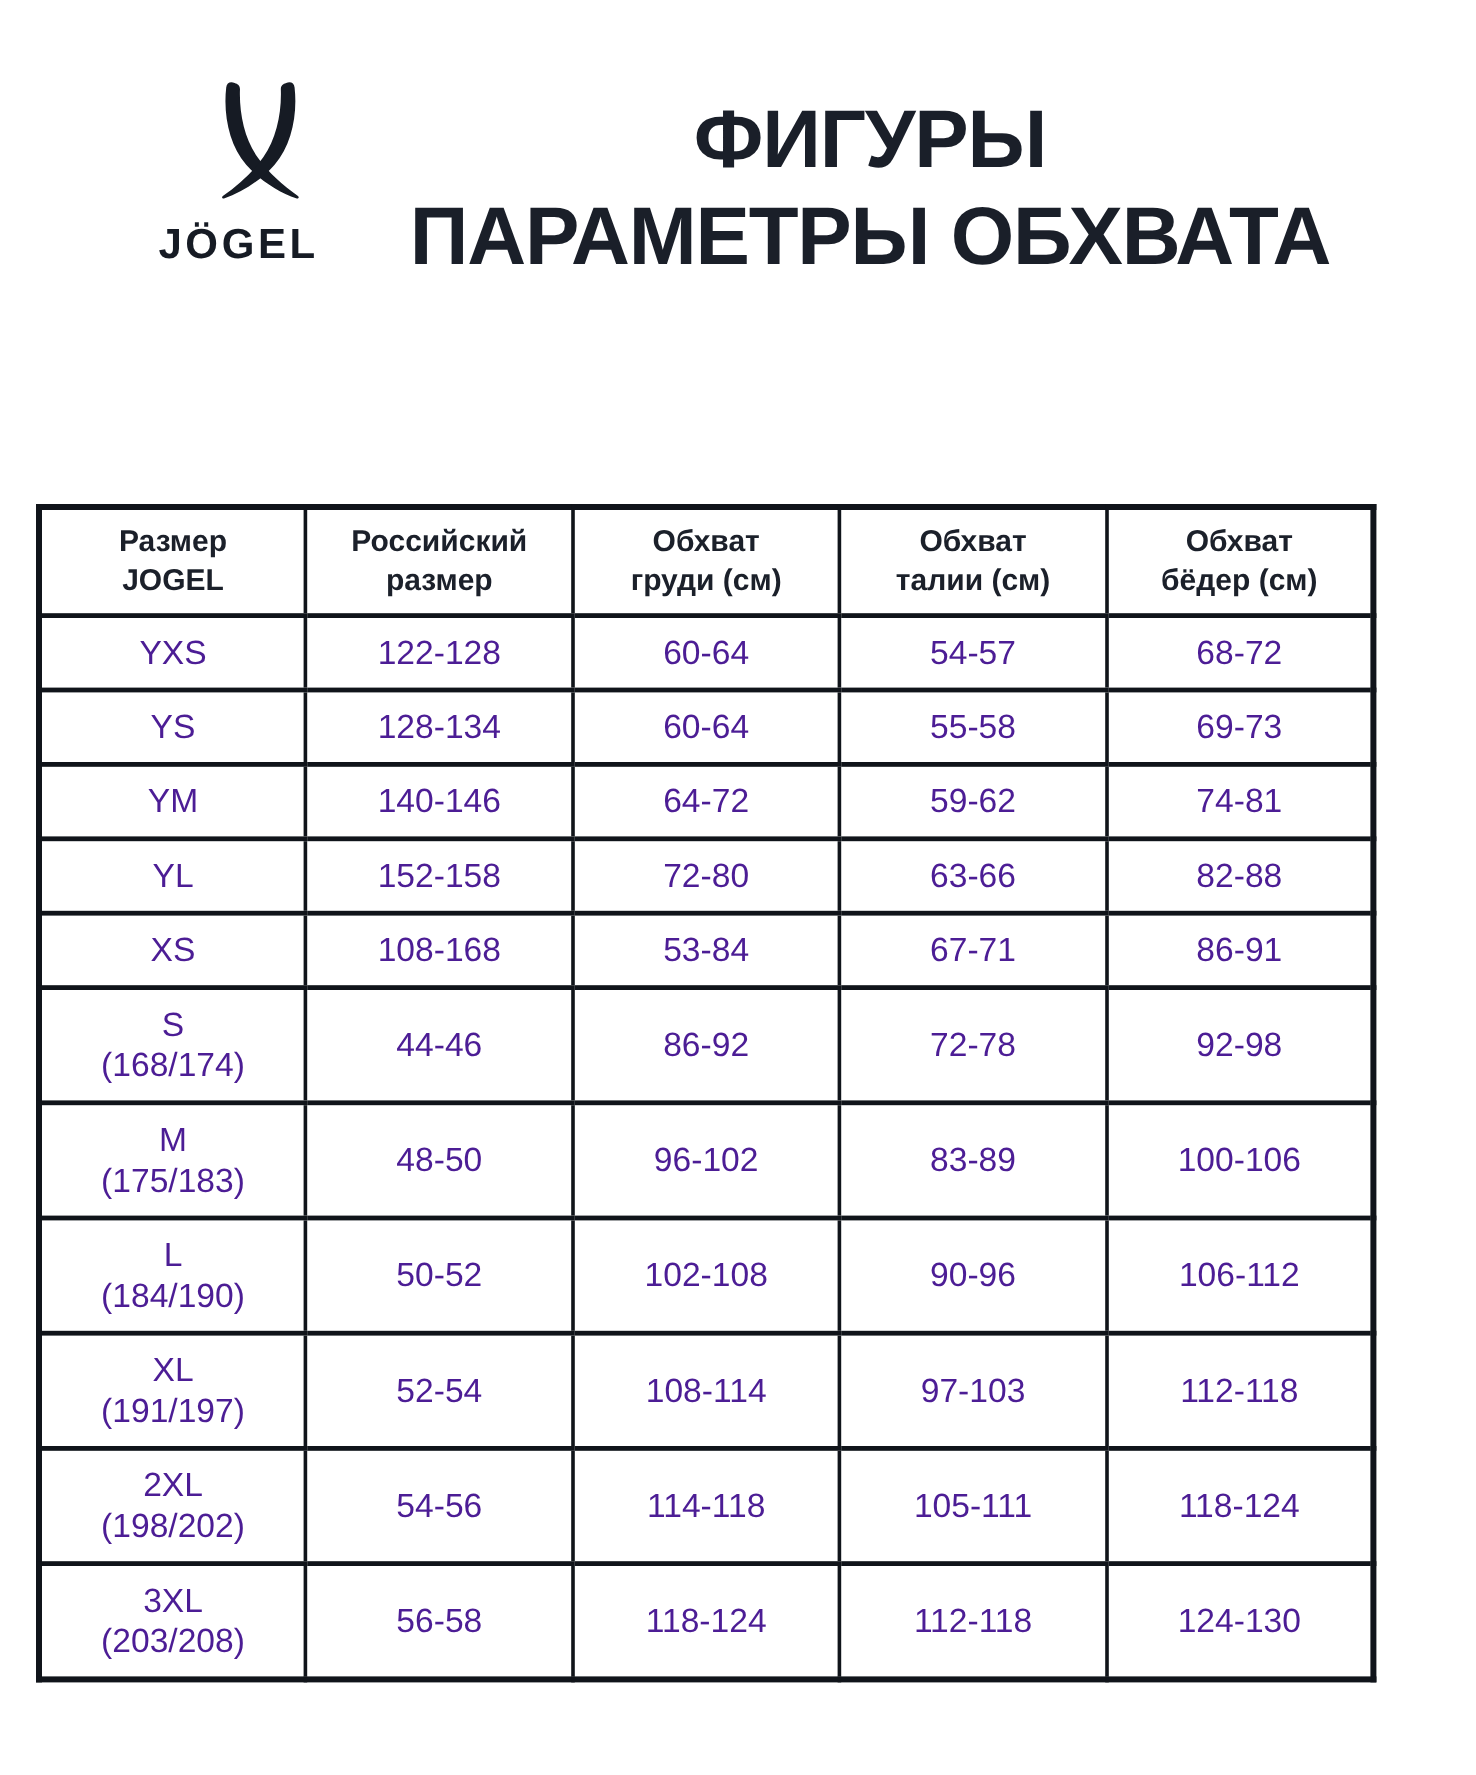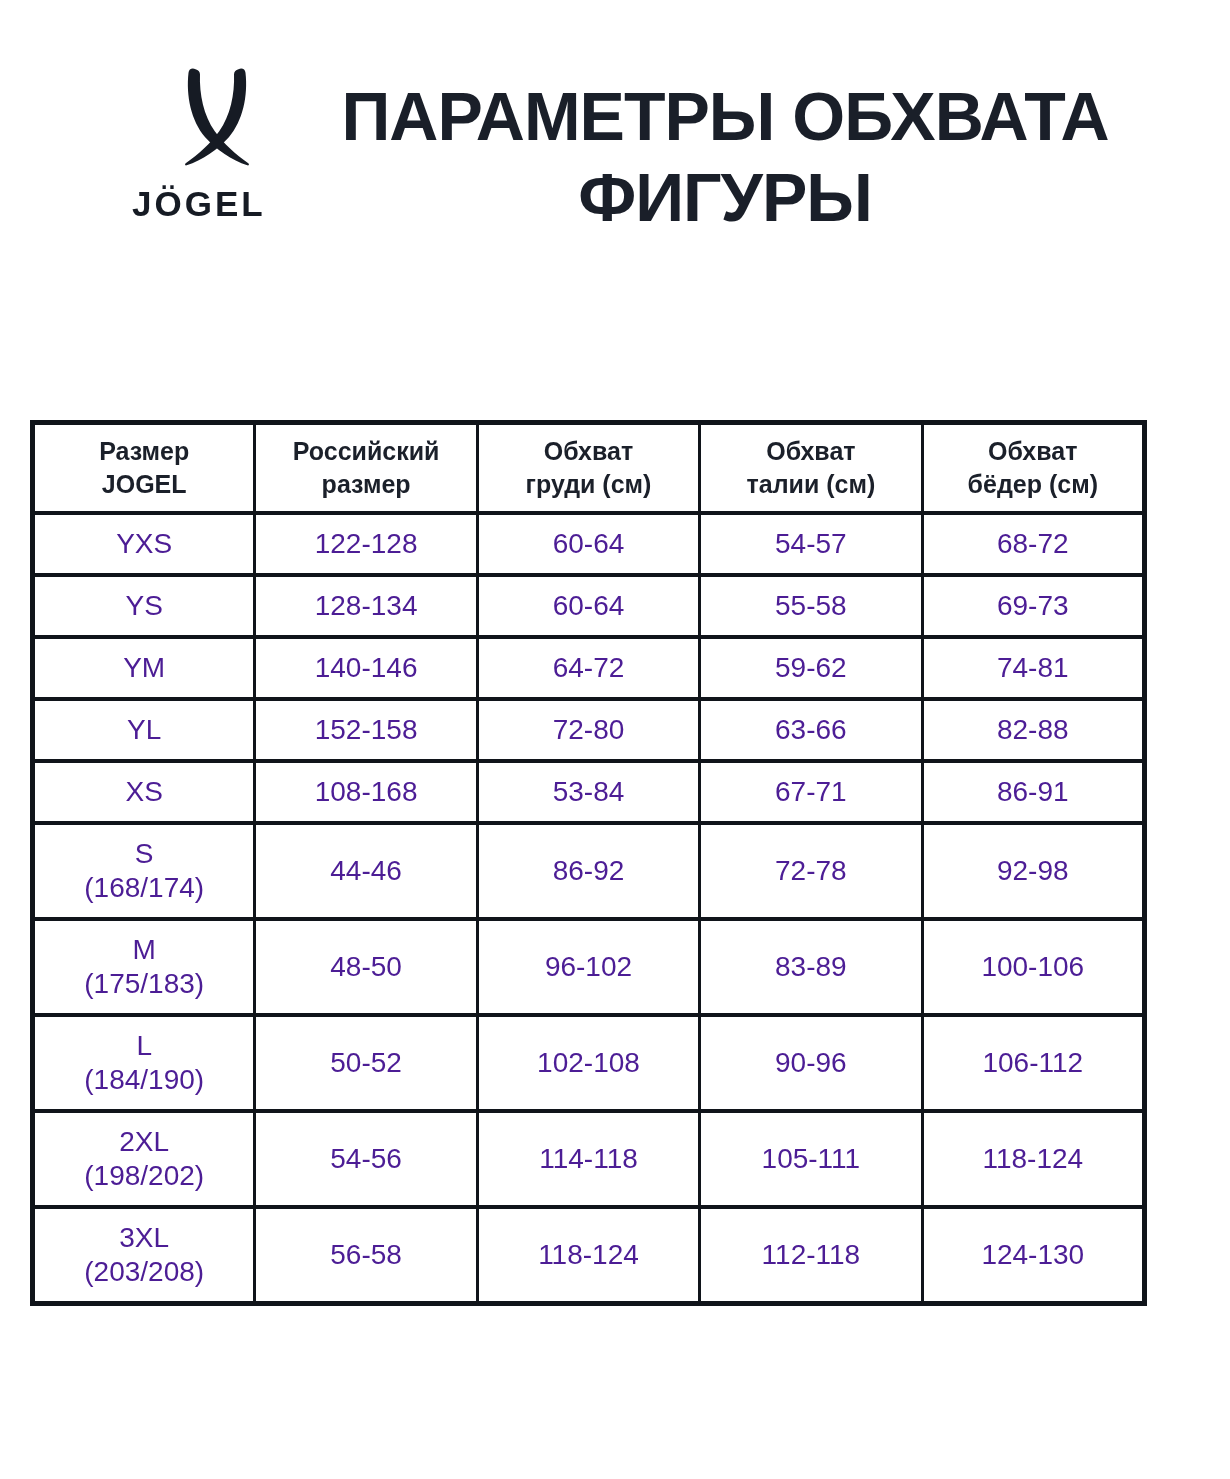--- a/index.html
+++ b/index.html
@@ -65,22 +65,22 @@
                C 93,134.7 94,132.5 92.3,131.2 C 75,119 59,105 47,88
                C 32,67 26,38 27,11 C 27,7 24.5,5 21,4 Z"></path>
       <path d="M 79,4 C 84,2 88,4 88.5,9 C 92,40 85,74 66,96 C 51,113 30,127 9,134
                C 7,134.7 6,132.5 7.7,131.2 C 25,119 41,105 53,88
                C 68,67 74,38 73,11 C 73,7 75.5,5 79,4 Z"></path>
     </svg>
     <div class="wordmark">JÖGEL</div>
   </div>
 
   <h1 class="title">
+    <span class="hline">ФИГУРЫ</span>
     <span class="hline">ПАРАМЕТРЫ ОБХВАТА</span>
-    <span class="hline">ФИГУРЫ</span>
   </h1>
 
   <table class="size-table">
     <colgroup>
         <col>
         <col>
         <col>
         <col>
         <col>
       </colgroup>
@@ -190,20 +190,30 @@
     <td>
       <span class="hline">L</span>
       <span class="hline">(184/190)</span>
     </td>
     <td>50-52</td>
     <td>102-108</td>
     <td>90-96</td>
     <td>106-112</td>
   </tr>
 
+  <tr>
+    <td>
+      <span class="hline">XL</span>
+      <span class="hline">(191/197)</span>
+    </td>
+    <td>52-54</td>
+    <td>108-114</td>
+    <td>97-103</td>
+    <td>112-118</td>
+  </tr>
 
   <tr>
     <td>
       <span class="hline">2XL</span>
       <span class="hline">(198/202)</span>
     </td>
     <td>54-56</td>
     <td>114-118</td>
     <td>105-111</td>
     <td>118-124</td>

